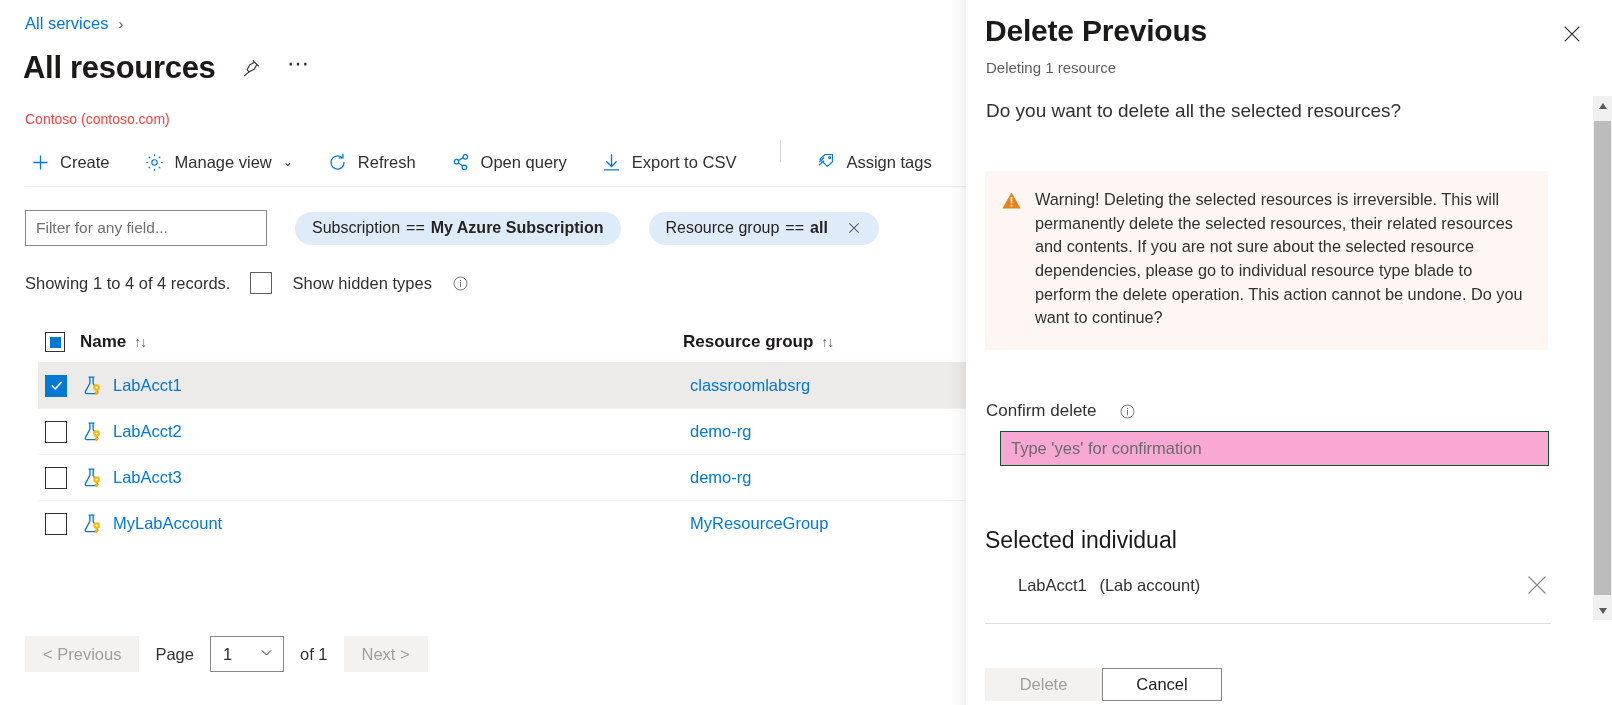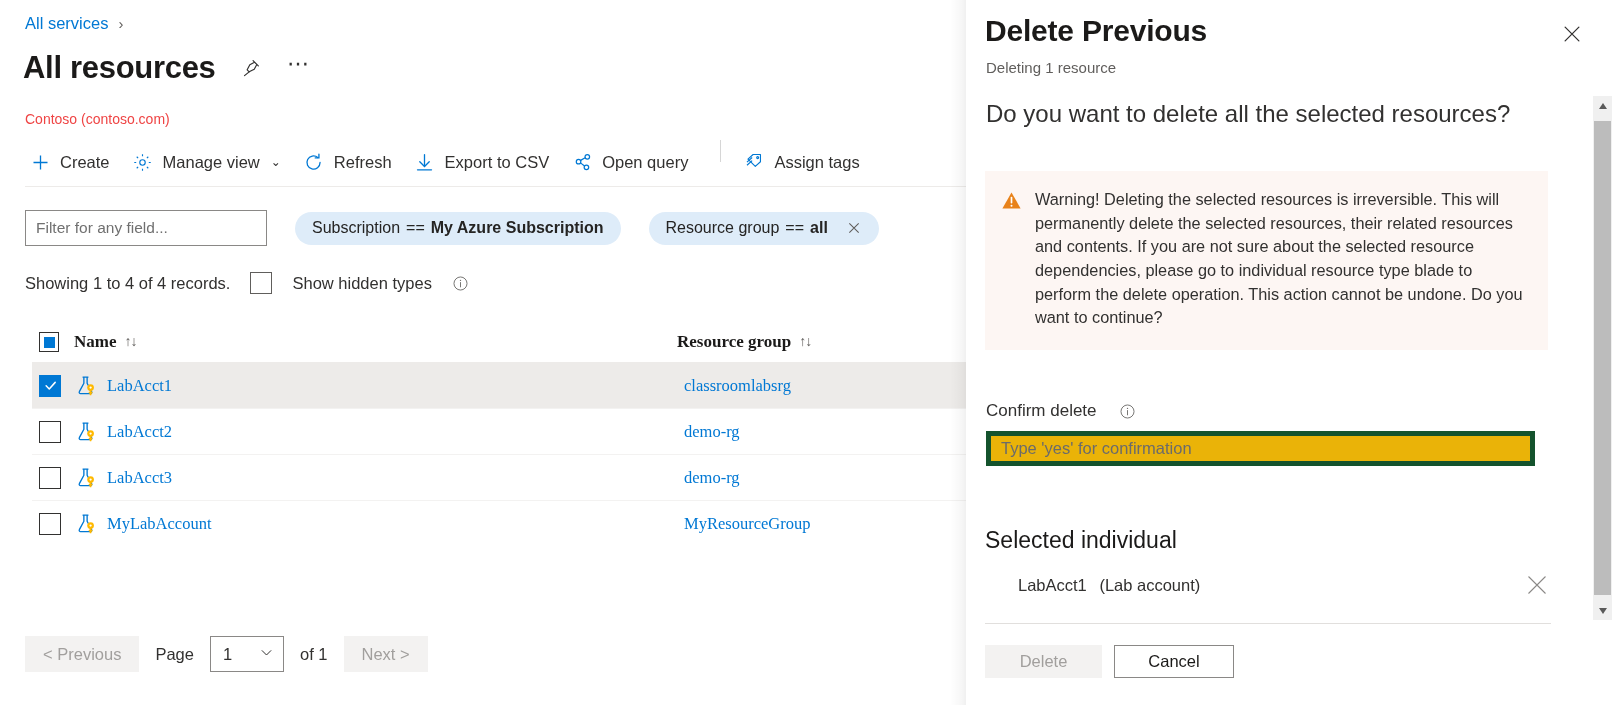--- a/index.html
+++ b/index.html
@@ -21,21 +21,21 @@
 
   .page-title-row { position:absolute; left:23px; top:50px; display:flex; align-items:center; gap:22px; }
   .page-title { font-size:31px; font-weight:600; letter-spacing:-0.3px; color:#1b1a19; line-height:1.15; }
   .icon-btn { width:26px; height:26px; display:flex; align-items:center; justify-content:center; color:#323130; }
   .pin-icon svg { width:20px; height:20px; }
   .ellipsis { font-size:22px; letter-spacing:1px; color:#323130; line-height:0.5; padding-bottom:8px;}
 
   .subtitle { position:absolute; left:25px; top:99px; font-size:14px; color:#ef4444;margin-top:12px; }
 
   
-  .toolbar { position:absolute; left:25px; top:140px; height:44px; display:flex; gap:4px; }
+  .toolbar { position:absolute; left:25px; top:140px; height:44px; display:flex; gap:16px; }
   .tb-item { display:flex; align-items:center; gap:9px; padding:6px 14px 6px 4px; font-size:16.5px; color:#323130; white-space:nowrap; }
   .tb-item .glyph { color:#0078d4; display:flex; align-items:center; justify-content:center; width:22px; height:22px; }
   .tb-item .glyph svg { width:21px; height:21px; }
   .tb-chev { color:#323130; font-size:12px; margin-left:2px; }
   .tb-sep { width:1px; height:22px; background:#d6d6d6; margin:0 14px; }
   .toolbar-rule { position:absolute; left:25px; top:186px; width:941px; height:1px; background:#edebe9; }
 
   
   .filter-row { position:absolute; left:25px; top:210px; display:flex; align-items:center; gap:28px; }
   .filter-input { width:242px; height:36px; border:1px solid #8a8886; background:#fff; font-size:15.5px;
@@ -49,21 +49,21 @@
 
   
   .records-row { position:absolute; left:25px; top:272px; display:flex; align-items:center; gap:20px; }
   .records-text { font-size:16.5px; color:#323130; }
   .chk-hidden { width:22px; height:22px; border:1px solid #605e5c; background:#fff; }
   .records-row .lbl { font-size:16.5px; color:#323130; }
   .info-i { width:18px; height:18px; color:#605e5c; display:inline-flex; align-items:center; justify-content:center; }
   .info-i svg { width:17px; height:17px; }
 
   
-  .tbl { position:absolute; left:32px; top:322px; width:941px;font-family:Liberation Serif, serif; }
+  .tbl { position:absolute; left:38px; top:322px; width:941px; }
   .tbl-head { display:flex; align-items:center; height:40px; padding-left:7px; }
   .tbl-head .hdr { font-size:17px; font-weight:700; color:#1b1a19; display:flex; align-items:center; gap:8px; }
   .sort-glyph { font-size:14px; color:#605e5c; letter-spacing:-1px; }
   .hdr-chk { width:20px; height:20px; border:1px solid #323130; background:#fff; display:flex;
              align-items:center; justify-content:center; margin-right:15px; }
   .hdr-chk i { width:11px; height:11px; background:#0078d4; display:block; }
 
   .row { display:flex; align-items:center; height:46px; padding-left:7px; border-top:1px solid #f3f2f1; }
   .row.sel { background:#edebe9; border-top-color:#edebe9; }
   .row .cb { width:22px; height:22px; border:1px solid #323130; background:#fff; margin-right:13px;
@@ -88,42 +88,42 @@
   .panel-shadow { position:absolute; left:950px; top:0; width:16px; height:705px;
                   background:linear-gradient(to right, rgba(0,0,0,0) 0%, rgba(0,0,0,0.035) 75%, rgba(0,0,0,0.06) 100%); }
   .panel { position:absolute; left:966px; top:0; width:646px; height:705px; background:#fff; }
 
   .panel-title { position:absolute; left:19px; top:14px; font-size:30px; font-weight:600; color:#1b1a19; letter-spacing:-0.2px; }
   .panel-sub { position:absolute; left:20px; top:59px; font-size:15px; color:#605e5c; }
   .panel-close { position:absolute; right:26px; top:20px; width:28px; height:28px; color:#323130;
                  display:flex; align-items:center; justify-content:center; }
   .panel-close svg { width:22px; height:22px; }
 
-  .panel-q { position:absolute; left:20px; top:100px; font-size:24px; color:#323130; }
+  .panel-q { position:absolute; left:20px; top:100px; font-size:19px; color:#323130; }
 
   .warn { position:absolute; left:19px; top:171px; width:563px; background:#fdf6f3;
           padding:17px 18px 20px 16px; display:flex; gap:13px; }
   .warn-icon { flex:0 0 auto; width:21px; height:21px; margin-top:2px; }
   .warn-text { font-size:16.3px; line-height:1.45; color:#323130; }
 
   .cd-label-row { position:absolute; left:20px; top:401px; display:flex; align-items:center; gap:22px; }
   .cd-label { font-size:17px; color:#323130; }
   .cd-input { position:absolute; left:20px; top:431px; width:1px; }
-  .confirm-input { width:549px; height:35px; border:5px solid #14532d; background:#eab308; padding:0 10px;
-                   font-size:16.5px; color:#605e5c; font-family:inherit; outline:none; }
+  .confirm-input { width:549px; height:35px; border:1px solid #14532d; background:#f9a8d4; padding:0 10px;
+                   font-size:16.5px; color:#605e5c; font-family:inherit; outline:none;margin-left:14px; }
   .confirm-input::placeholder { color:#6b6b6b; }
 
   .sel-res-title { position:absolute; left:19px; top:527px; font-size:23px; font-weight:400; color:#1b1a19; }
   .sel-res-row { position:absolute; left:19px; top:571px; width:566px; display:flex; align-items:center; }
   .sel-res-name { font-size:16.5px; color:#323130; margin-left:33px; }
   .sel-res-x { margin-left:auto; width:28px; height:28px; color:#8a8886; display:flex; align-items:center; justify-content:center; }
   .sel-res-x svg { width:26px; height:26px; }
 
   .panel-footer-rule { position:absolute; left:19px; top:623px; width:566px; height:1px; background:#e1dfdd; }
-  .panel-actions { position:absolute; left:19px; top:645px; display:flex; align-items:center; gap:12px; }
+  .panel-actions { position:absolute; left:19px; top:668px; display:flex; align-items:center; }
   .btn-delete { height:33px; min-width:117px; background:#f3f2f1; color:#a19f9d; border:none;
                 font-size:16.5px; font-family:inherit; display:flex; align-items:center; justify-content:center; }
   .btn-cancel { height:33px; min-width:120px; background:#fff; color:#1b1a19; border:1px solid #8a8886;
                 font-size:16.5px; font-family:inherit; display:flex; align-items:center; justify-content:center; }
 
   
   .sbar { position:absolute; right:0; top:96px; width:19px; height:524px; background:#f0f0f0; }
   .sbar-up, .sbar-dn { width:19px; height:19px; display:flex; align-items:center; justify-content:center; color:#5a5a5a; }
   .sbar-up svg, .sbar-dn svg { width:10px; height:10px; }
   .sbar-thumb { position:absolute; left:1px; top:25px; width:17px; height:474px; background:#bcbcbc; }
@@ -182,39 +182,39 @@
           <svg viewBox="0 0 24 24" fill="none" stroke="currentColor" stroke-width="1.5" stroke-linecap="round">
             <path d="M19.5 12a7.5 7.5 0 1 1-2.6-5.7"></path>
               <path d="M18.2 2.6v4.2h-4.2"></path>
           </svg>
         </span>
         <span>Refresh</span>
       </div>
 
       <div class="tb-item">
         <span class="glyph">
-          <svg viewBox="0 0 24 24" fill="none" stroke="currentColor" stroke-width="1.5" stroke-linecap="round">
-            <path d="M12 3v13"></path>
-              <path d="M6.6 11.2 12 16.6l5.4-5.4"></path>
-              <path d="M4 20.4h16"></path>
-          </svg>
-        </span>
-        <span>Export to CSV</span>
-      </div>
-
-      <div class="tb-item">
-        <span class="glyph">
           <svg viewBox="0 0 24 24" fill="none" stroke="currentColor" stroke-width="1.4">
             <circle cx="17.5" cy="5.5" r="2.6"></circle>
               <circle cx="7.5" cy="11" r="2.6"></circle>
               <circle cx="16.5" cy="17.5" r="2.6"></circle>
             <path d="M9.9 9.6 15 6.6M10 12.7l4.4 3.4"></path>
           </svg>
         </span>
         <span>Open query</span>
+      </div>
+
+      <div class="tb-item">
+        <span class="glyph">
+          <svg viewBox="0 0 24 24" fill="none" stroke="currentColor" stroke-width="1.5" stroke-linecap="round">
+            <path d="M12 3v13"></path>
+              <path d="M6.6 11.2 12 16.6l5.4-5.4"></path>
+              <path d="M4 20.4h16"></path>
+          </svg>
+        </span>
+        <span>Export to CSV</span>
       </div>
 
       <div class="tb-sep"></div>
 
       <div class="tb-item">
         <span class="glyph">
           <svg viewBox="0 0 24 24" fill="none" stroke="currentColor" stroke-width="1.3" stroke-linejoin="round">
             <path d="M4.5 8.2 10.4 2.9h8.4v8.2l-5.9 5.4z"></path>
             <path d="M3.4 11.6 9.3 6.3"></path>
               <path d="M3.4 15.1 9.3 9.8"></path>

